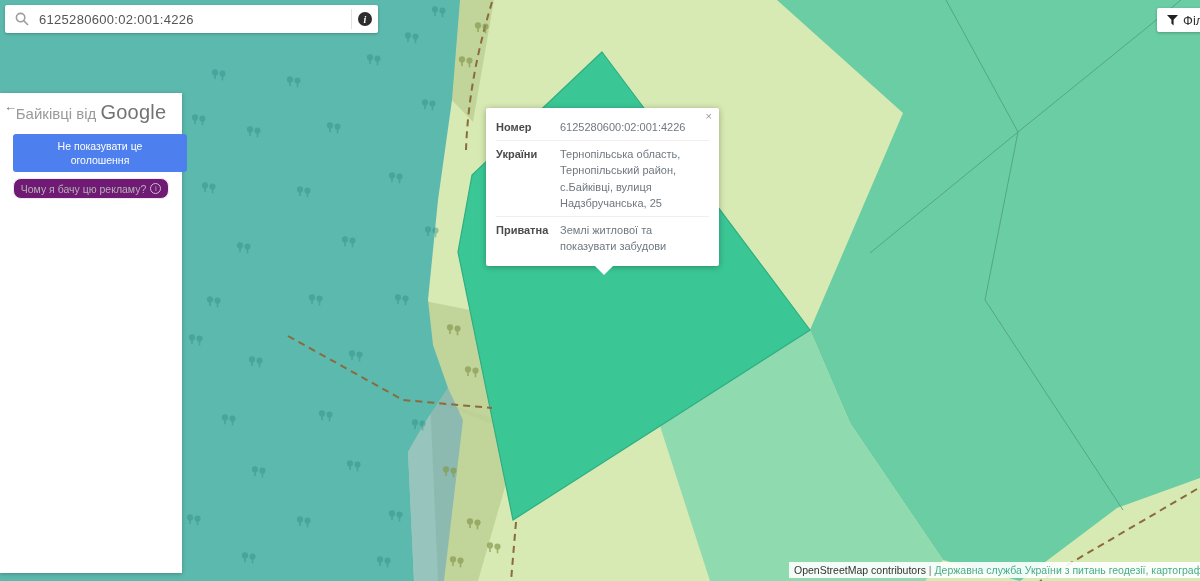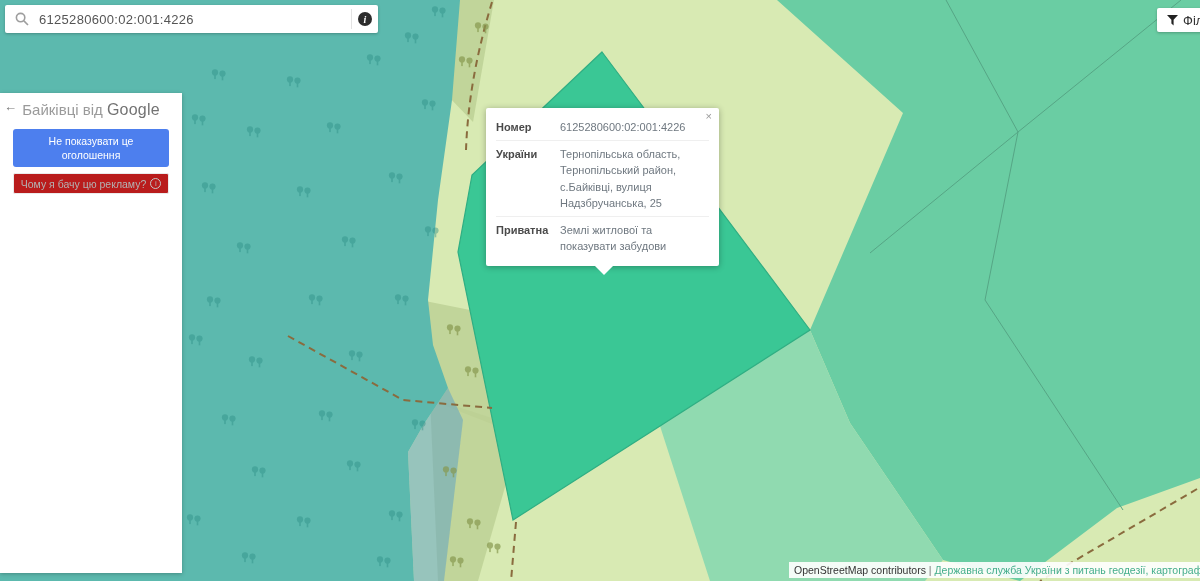--- a/index.html
+++ b/index.html
@@ -25,25 +25,25 @@
   .filter-btn{position:absolute;left:1157px;top:8px;height:24px;background:#fff;border-radius:2px;
     box-shadow:0 1px 3px rgba(0,0,0,.25);display:flex;align-items:center;padding:0 10px;gap:5px;
     font-size:13px;color:#333;white-space:nowrap;z-index:40;cursor:pointer;}
 
   
   .ad-panel{position:absolute;left:0;top:93px;width:182px;height:480px;background:#fff;
     box-shadow:0 1px 4px rgba(0,0,0,.25);z-index:50;}
   .ad-head{position:relative;padding-top:8px;text-align:center;}
   .ad-back{position:absolute;left:4px;top:6px;color:#757575;font-size:13px;cursor:pointer;}
   .ad-title{font-size:15px;color:#9a9a9a;}
-  .ad-title .brand{color:#737373;font-size:16px;font-weight:500;letter-spacing:.2px;}
-  .ad-dismiss{display:block;margin:10px 13px 0;width:156px;border:0;border-radius:3px;background:#4d7fee;
+  .ad-title .brand{color:#737373;font-size:20px;font-weight:500;letter-spacing:.2px;}
+  .ad-dismiss{display:block;margin:10px 13px 0;width:174px;border:0;border-radius:3px;background:#4d7fee;
     color:#fff;font-size:10.5px;line-height:1.35;padding:5px 14px;cursor:pointer;font-family:inherit;text-align:center;}
   .ad-why{display:flex;align-items:center;justify-content:center;gap:4px;margin:6px 13px 0;width:156px;height:21px;
-    background:#b91c1c;border:1px solid #ebebeb;border-radius:2px;color:#b3b3b3;font-size:10.5px;cursor:pointer;}
+    background:#701a75;border:1px solid #ebebeb;border-radius:8px;color:#b3b3b3;font-size:10.5px;cursor:pointer;}
   .ad-why .why-i{display:inline-flex;width:11px;height:11px;border:1px solid #c5c5c5;border-radius:50%;
     align-items:center;justify-content:center;font-size:8px;color:#b3b3b3;}
 
   
   .popup{position:absolute;left:486px;top:108px;width:233px;background:#fff;border-radius:2px;
     box-shadow:0 1px 6px rgba(0,0,0,.3);z-index:30;padding:6px 10px 7px;}
   .popup:after{content:"";position:absolute;left:109px;bottom:-9px;width:0;height:0;
     border-left:9px solid transparent;border-right:9px solid transparent;border-top:9px solid #fff;}
   .popup-close{position:absolute;right:7px;top:3px;color:#999;font-size:11px;line-height:11px;cursor:pointer;}
   .popup-row{display:flex;padding:5px 0 4px;border-top:1px solid #efefef;font-size:11px;line-height:1.5;}

